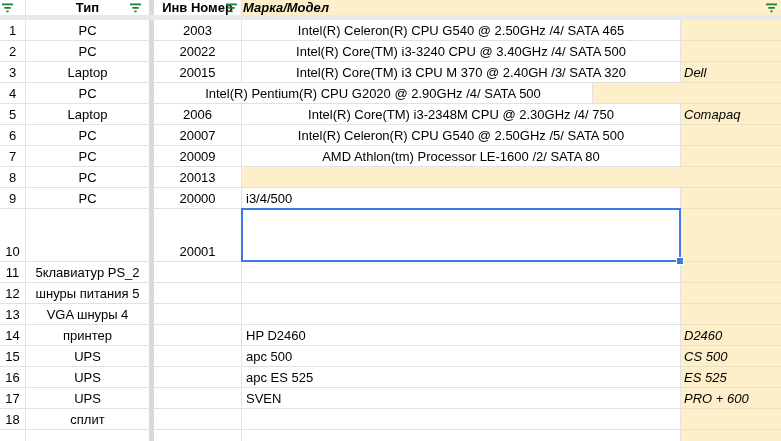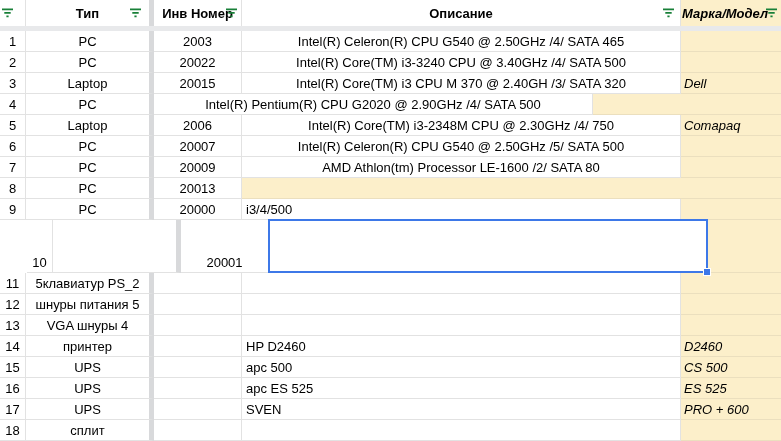--- a/index.html
+++ b/index.html
@@ -11,24 +11,24 @@
     --band:#e8e9eb;
     --vband:#d8d9db;
   }
   html,body{margin:0;padding:0;background:#fff;}
   .sheet{
     width:781px;height:441px;overflow:hidden;position:relative;
     background:#fff;color:#000;
     font-family:"Liberation Sans","DejaVu Sans",sans-serif;
     font-size:13px;
   }
-  .hrow{display:flex;height:26px;font-weight:bold;}
+  .hrow{display:flex;height:15px;font-weight:bold;}
   .freeze-band{height:5px;background:var(--band);}
   .row{display:flex;height:21px;}
-  .row.tall{height:53px;margin-left:27px;}
+  .row.tall{height:53px;}
   .cell{
     box-sizing:border-box;height:100%;
     border-right:1px solid var(--grid);
     border-bottom:1px solid var(--grid);
     display:flex;align-items:flex-end;justify-content:center;
     padding:0 0 2px 0;white-space:nowrap;overflow:visible;
   }
   .hrow .cell{align-items:center;border-bottom:none;position:relative;padding-bottom:0;}
   .c-num{width:26px;}
   .c-tip{width:128px;border-right:5px solid var(--vband);}
@@ -67,26 +67,20 @@
       <svg class="fi tip-pos" width="13" height="11" viewBox="0 0 13 11">
           <path d="M1 1.8h11M3.3 5.3h6.4M5.4 8.8h2.2" stroke="#188038" stroke-width="1.7" fill="none"></path>
         </svg>
     </div>
     <div class="cell c-inv">
       <span class="t">Инв Номер</span>
       <svg class="fi inv-pos" width="13" height="11" viewBox="0 0 13 11">
           <path d="M1 1.8h11M3.3 5.3h6.4M5.4 8.8h2.2" stroke="#188038" stroke-width="1.7" fill="none"></path>
         </svg>
     </div>
-    <div class="cell c-desc">
-      <span class="t">Описание</span>
-      <svg class="fi desc-pos" width="13" height="11" viewBox="0 0 13 11">
-          <path d="M1 1.8h11M3.3 5.3h6.4M5.4 8.8h2.2" stroke="#188038" stroke-width="1.7" fill="none"></path>
-        </svg>
-    </div>
     <div class="cell c-marka">
       <span class="t">Марка/Модел</span>
       <svg class="fi marka-pos" width="13" height="11" viewBox="0 0 13 11">
           <path d="M1 1.8h11M3.3 5.3h6.4M5.4 8.8h2.2" stroke="#188038" stroke-width="1.7" fill="none"></path>
         </svg>
     </div>
   </div>
 
   <div class="freeze-band"></div>
 

